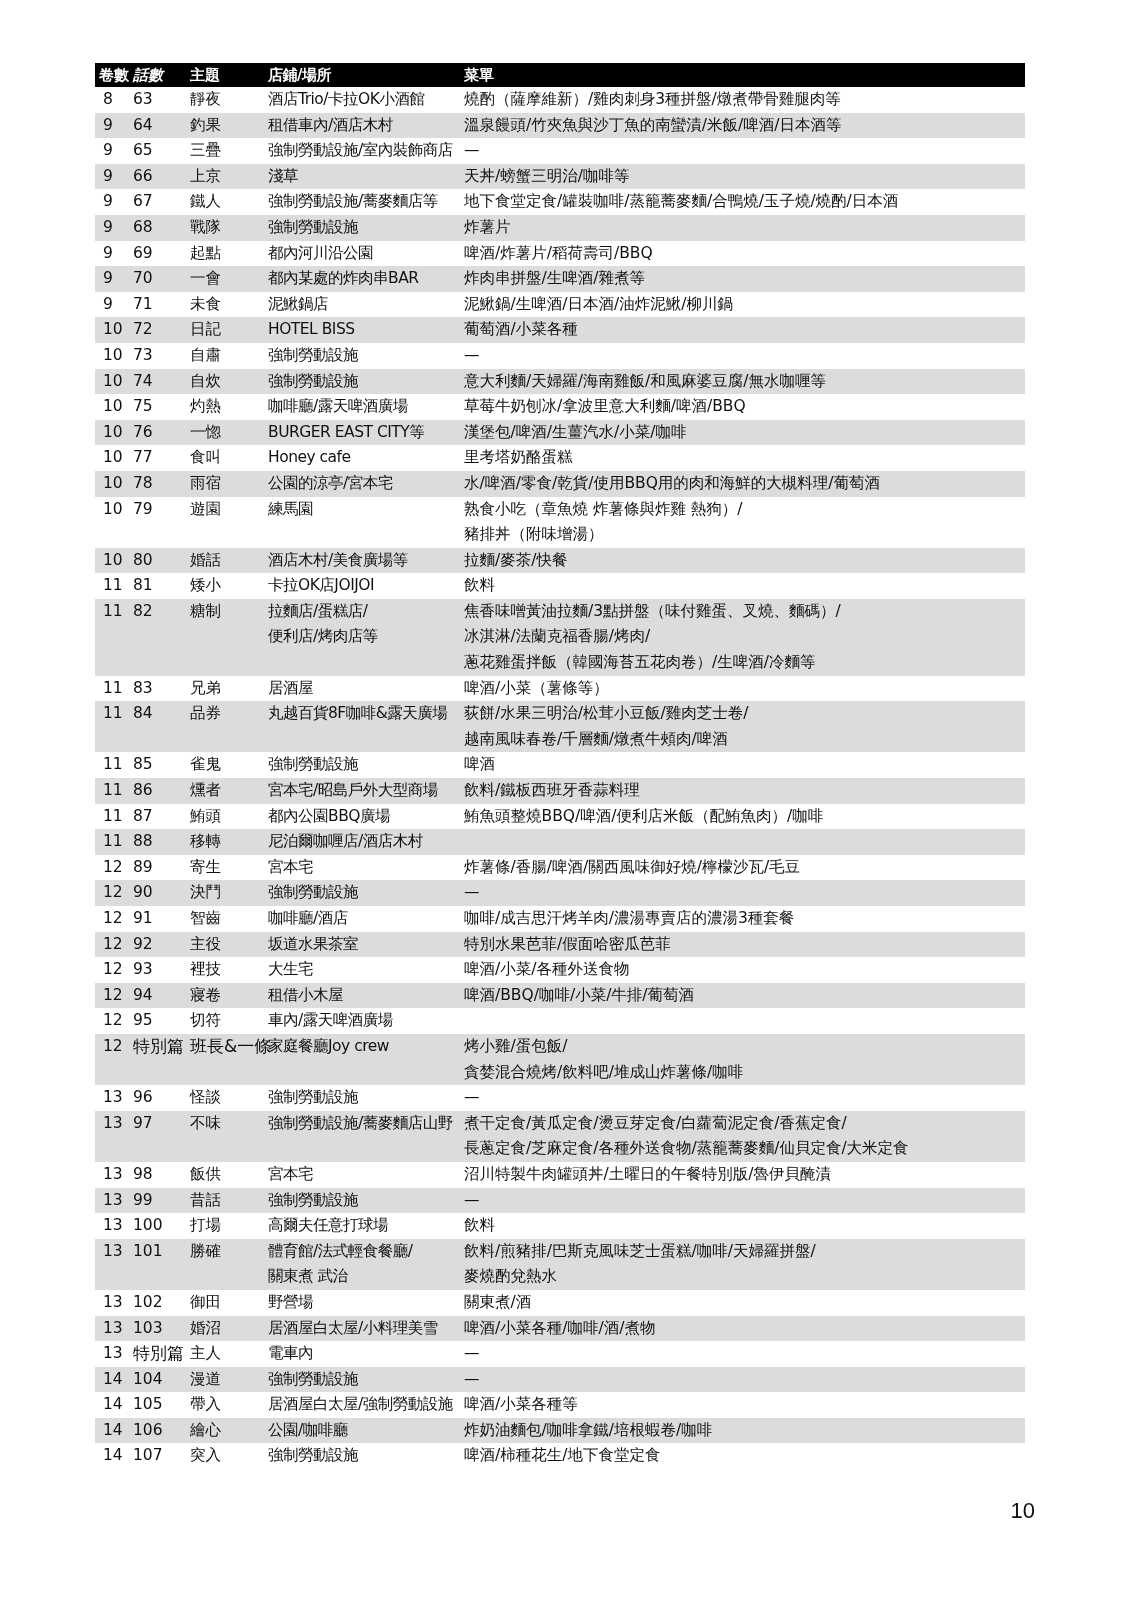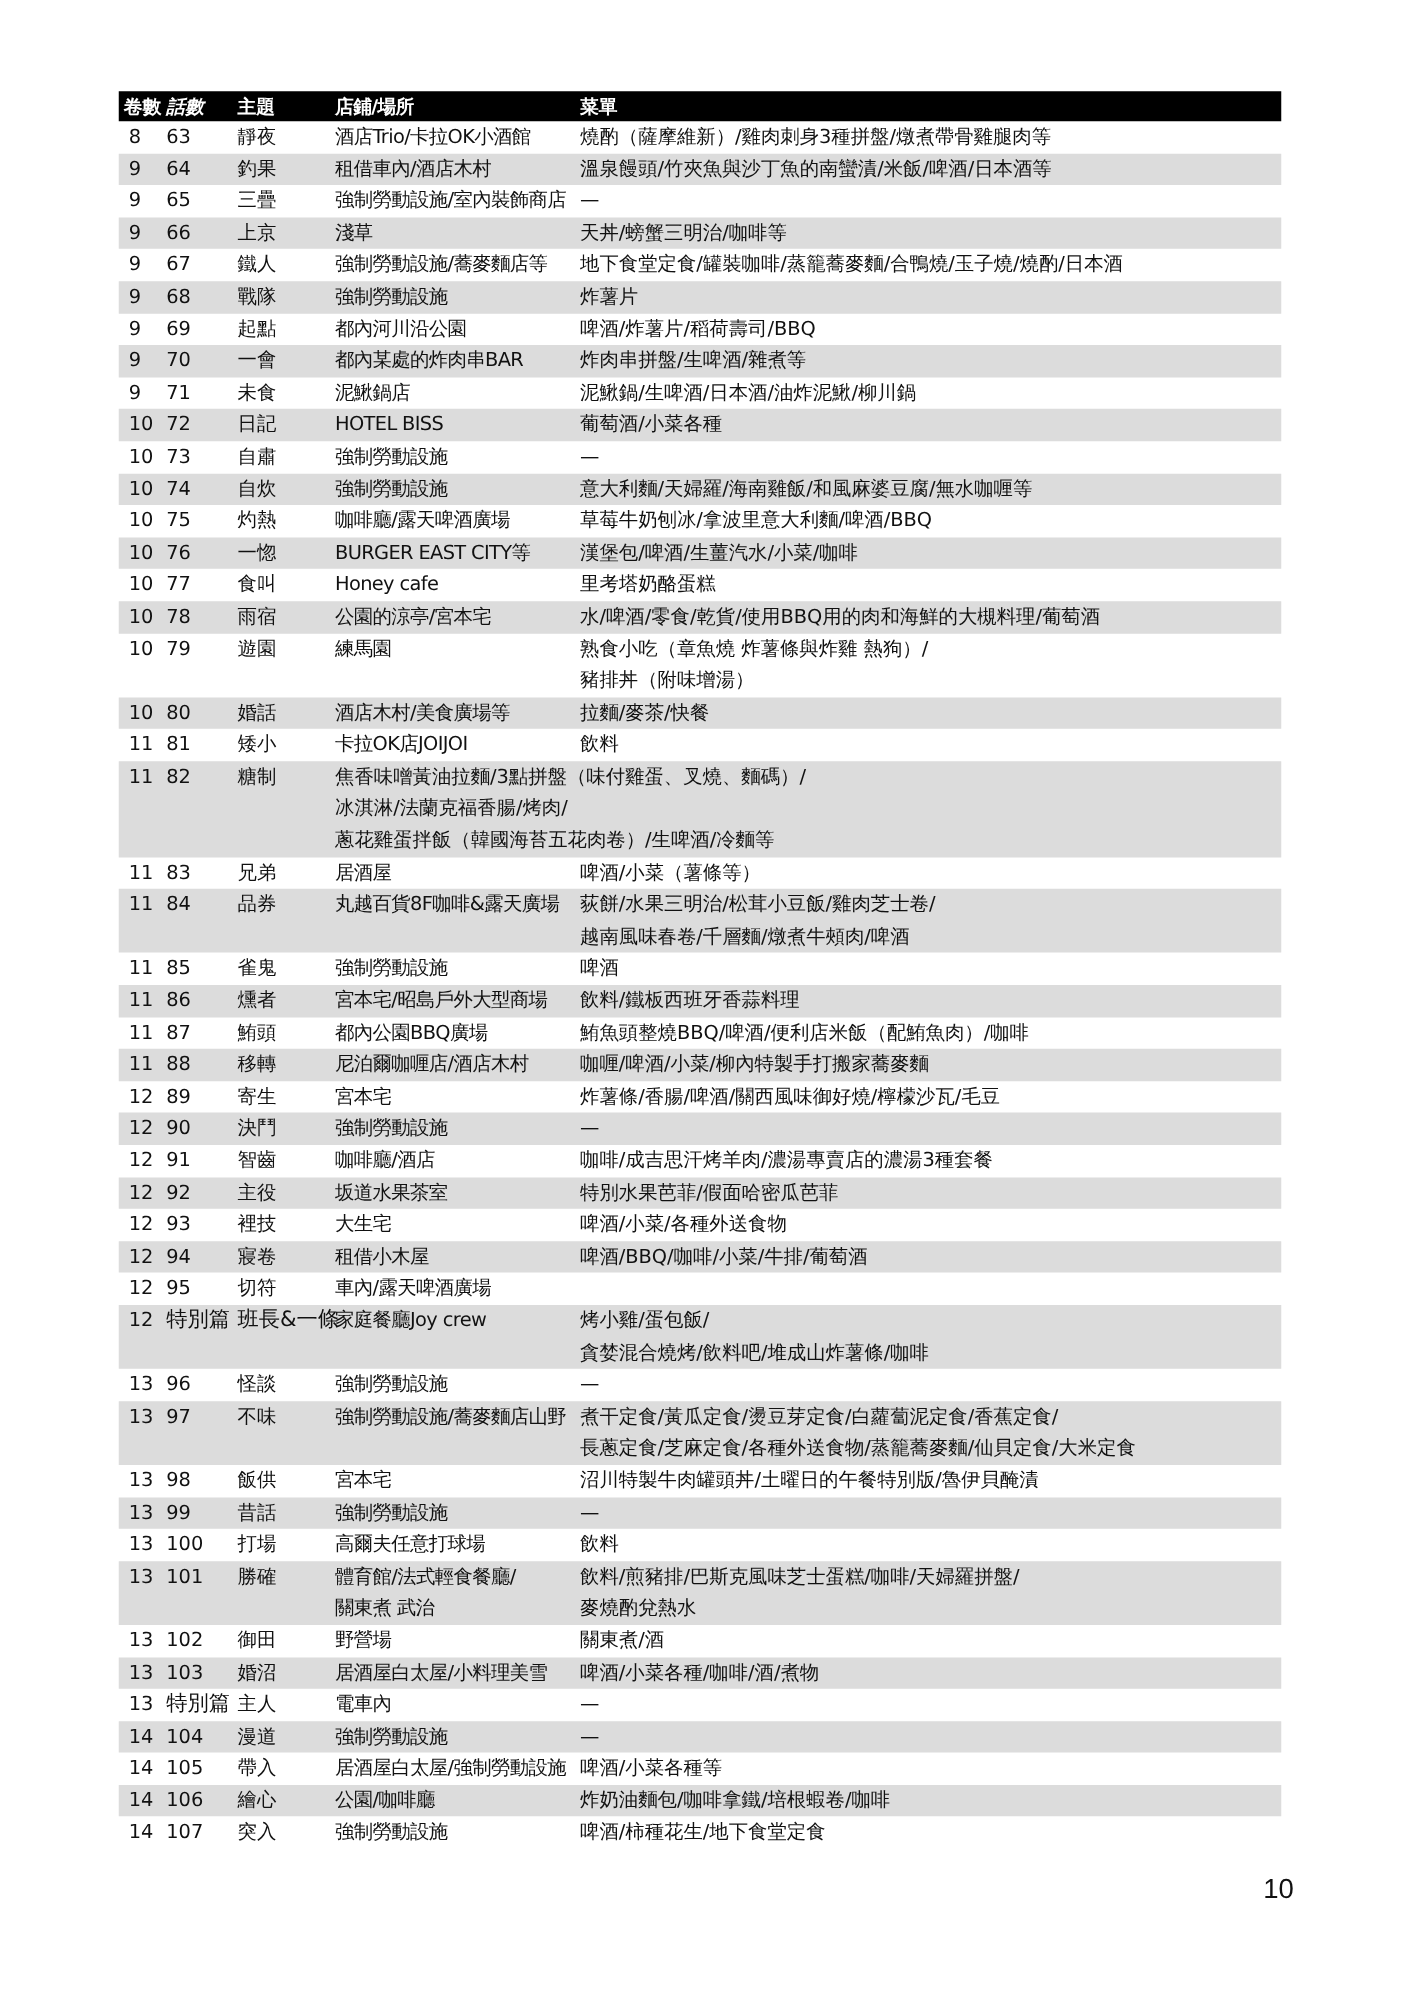--- a/index.html
+++ b/index.html
@@ -1,18 +1,18 @@
 <!DOCTYPE html>
 <html><head>
 <meta charset="utf-8">
 <style>
   html, body { margin: 0; padding: 0; background: #ffffff; }
   body { width: 1125px; height: 1600px; position: relative; overflow: hidden;
          font-family: "DejaVu Sans", "Liberation Sans", sans-serif; color: #111; }
-  .table { position: absolute; left: 95px; top: 73px; width: 930px; }
+  .table { position: absolute; left: 95px; top: 63px; width: 930px; }
   .hdr { height: 24px; background: #000; color: #fff; display: flex; align-items: center;
          font-size: 15px; font-weight: bold; }
   .row { display: flex; align-items: flex-start; font-size: 15.5px; line-height: 25.6px; }
   .row.shade { background: #dcdcdc; }
   .c-vol { width: 38px; padding-left: 8px; box-sizing: border-box; flex: none; white-space: nowrap; }
   .c-ep { width: 57px; flex: none; white-space: nowrap; }
   .c-theme { width: 78px; flex: none; white-space: nowrap; }
   .c-shop { width: 196px; flex: none; white-space: pre-line; letter-spacing: -0.5px; }
   .c-menu { flex: 1; white-space: pre-line; }
   .hdr .c-vol { padding-left: 4px; }
@@ -164,20 +164,22 @@
         <div class="c-vol">11</div>
         <div class="c-ep">81</div>
         <div class="c-theme">矮小</div>
         <div class="c-shop">卡拉OK店JOIJOI</div>
         <div class="c-menu">飲料</div>
       </div>
       <div class="row shade">
         <div class="c-vol">11</div>
         <div class="c-ep">82</div>
         <div class="c-theme">糖制</div>
+        <div class="c-shop">拉麵店/蛋糕店/
+便利店/烤肉店等</div>
         <div class="c-menu">焦香味噌黃油拉麵/3點拼盤（味付雞蛋、叉燒、麵碼）/
 冰淇淋/法蘭克福香腸/烤肉/
 蔥花雞蛋拌飯（韓國海苔五花肉卷）/生啤酒/冷麵等</div>
       </div>
       <div class="row">
         <div class="c-vol">11</div>
         <div class="c-ep">83</div>
         <div class="c-theme">兄弟</div>
         <div class="c-shop">居酒屋</div>
         <div class="c-menu">啤酒/小菜（薯條等）</div>
@@ -209,21 +211,20 @@
         <div class="c-ep">87</div>
         <div class="c-theme">鮪頭</div>
         <div class="c-shop">都內公園BBQ廣場</div>
         <div class="c-menu">鮪魚頭整燒BBQ/啤酒/便利店米飯（配鮪魚肉）/咖啡</div>
       </div>
       <div class="row shade">
         <div class="c-vol">11</div>
         <div class="c-ep">88</div>
         <div class="c-theme">移轉</div>
         <div class="c-shop">尼泊爾咖喱店/酒店木村</div>
-        <div class="c-menu">咖喱/啤酒/小菜/柳內特製手打搬家蕎麥麵</div>
       </div>
       <div class="row">
         <div class="c-vol">12</div>
         <div class="c-ep">89</div>
         <div class="c-theme">寄生</div>
         <div class="c-shop">宮本宅</div>
         <div class="c-menu">炸薯條/香腸/啤酒/關西風味御好燒/檸檬沙瓦/毛豆</div>
       </div>
       <div class="row shade">
         <div class="c-vol">12</div>

